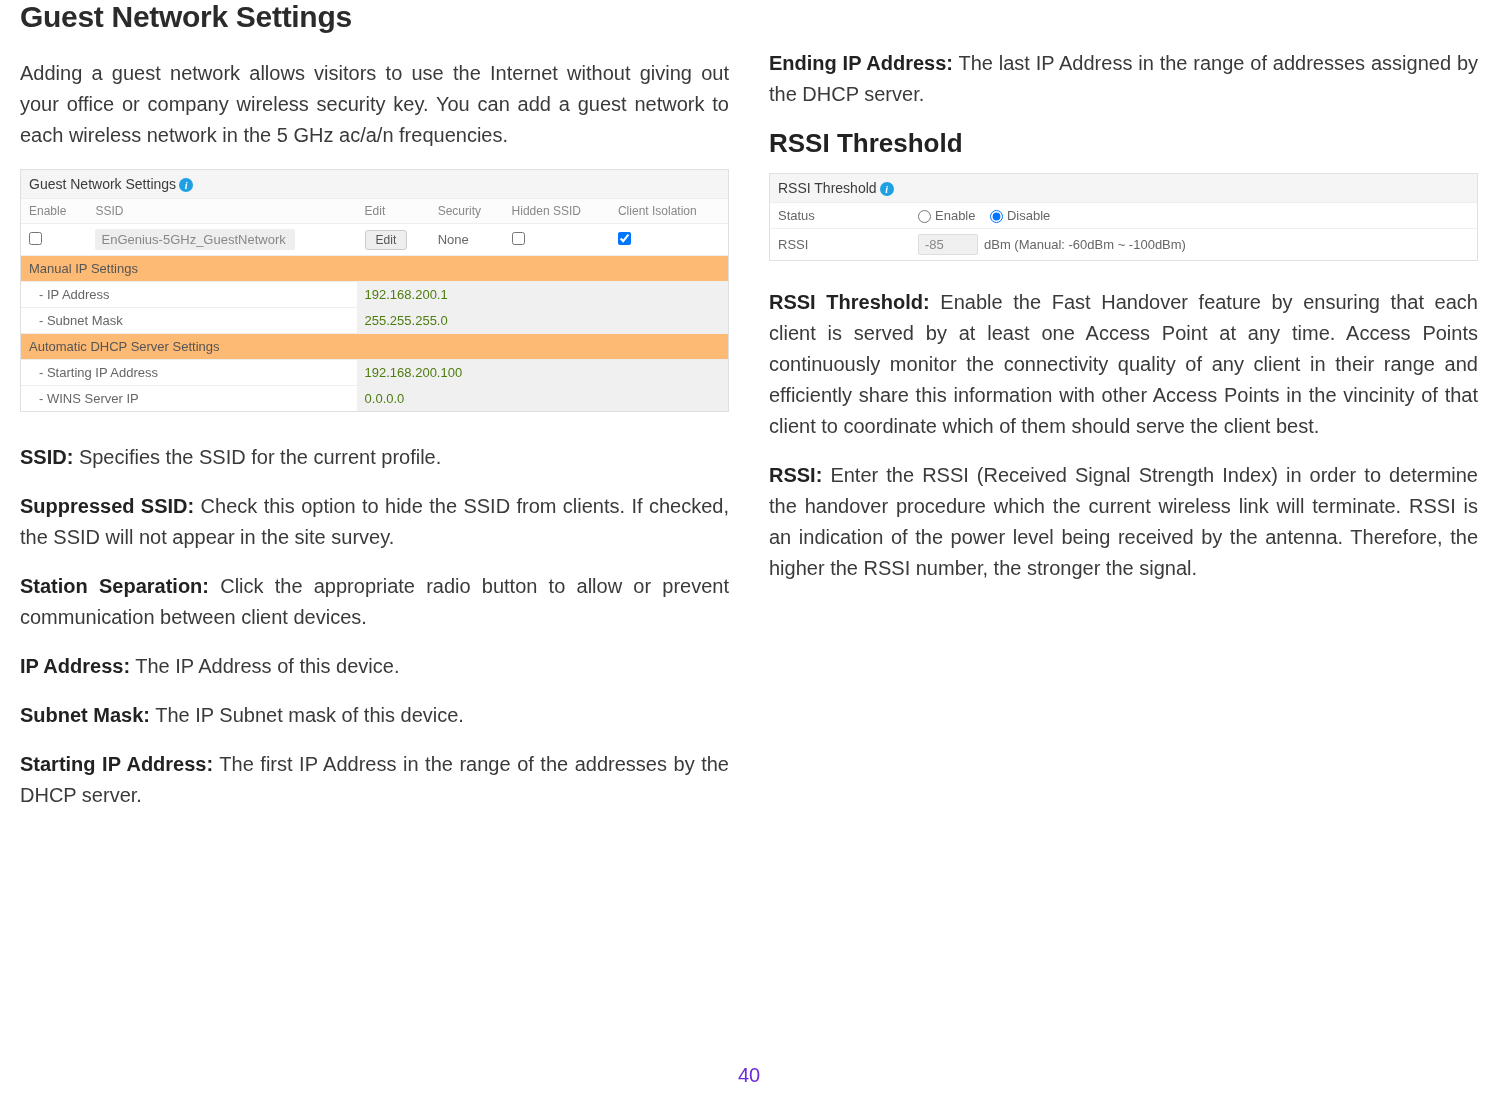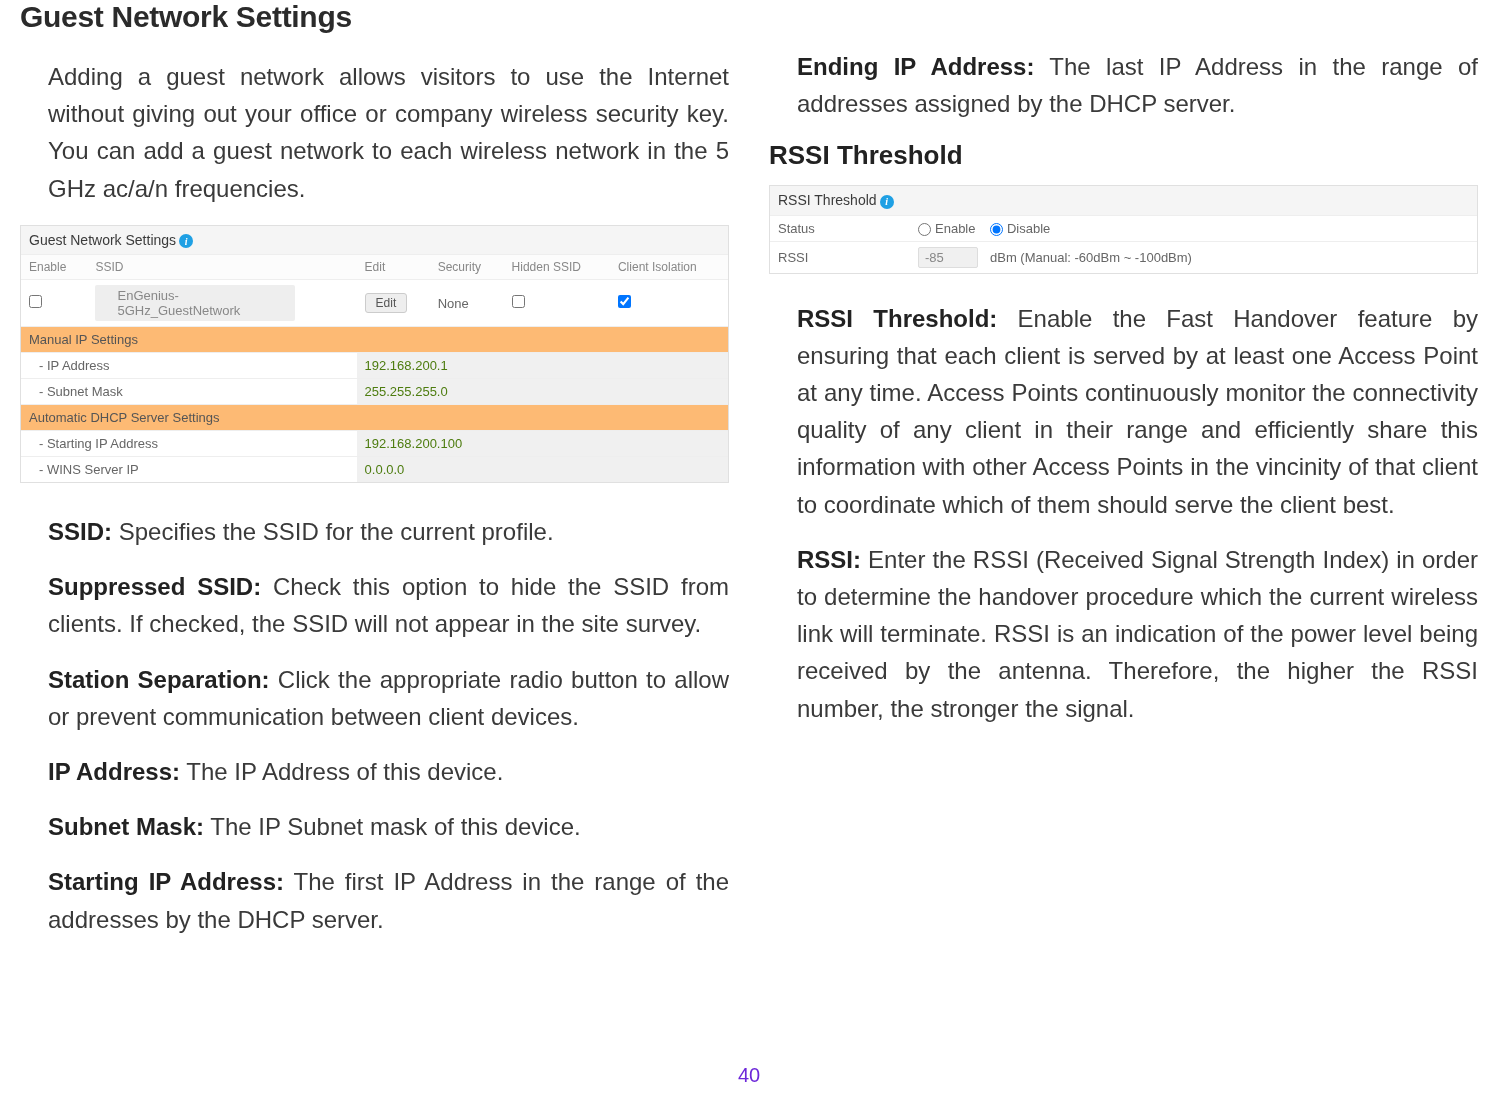--- a/index.html
+++ b/index.html
@@ -24,26 +24,25 @@
   .col-right { flex: 1; }
 
   h1.page-title {
     font-size: 30px;
     font-weight: bold;
     color: #2b2b2b;
     margin-bottom: 24px;
     letter-spacing: -0.3px;
   }
   p.lead, p.para {
-    font-size: 24px;
+    font-size: 20px;
     line-height: 1.55;
     color: #3a3a3a;
     text-align: justify;
     margin-bottom: 18px;
-    margin-left: 28px;
   }
   p.para strong, span.term {
     font-weight: bold;
     color: #222;
   }
   h2.section-title {
     font-size: 26px;
     font-weight: bold;
     color: #222;
     margin: 10px 0 14px 0;
@@ -88,21 +87,21 @@
     font-size:12px;
     background:#fcfcfc;
   }
   .shot .group-row td {
     background:#fdba74;
     color:#555;
   }
   .shot .ssidcell {
     background:#eee;
     color:#888;
-    padding:3px 22px;
+    padding:3px 6px;
     display:inline-block;
     border-radius:2px;
     width:200px;
   }
   .shot .editbtn {
     display:inline-block;
     padding:2px 10px;
     background:#eee;
     border:1px solid #ccc;
     border-radius:3px;
@@ -124,21 +123,21 @@
   .rssi-shot table td { vertical-align:middle; }
   .rssi-shot .radio { margin-right:4px; vertical-align:middle; }
   .rssi-shot .numinput {
     display:inline-block;
     width:60px;
     padding:2px 6px;
     background:#f0f0f0;
     color:#888;
     border:1px solid #ddd;
     border-radius:2px;
-    margin-right:12px;
+    margin-right:6px;
   }
 
   .page-num {
     position:absolute;
     bottom:10px;
     left:0; right:0;
     text-align:center;
     font-size:20px;
     color:#6d28d9;
   }

